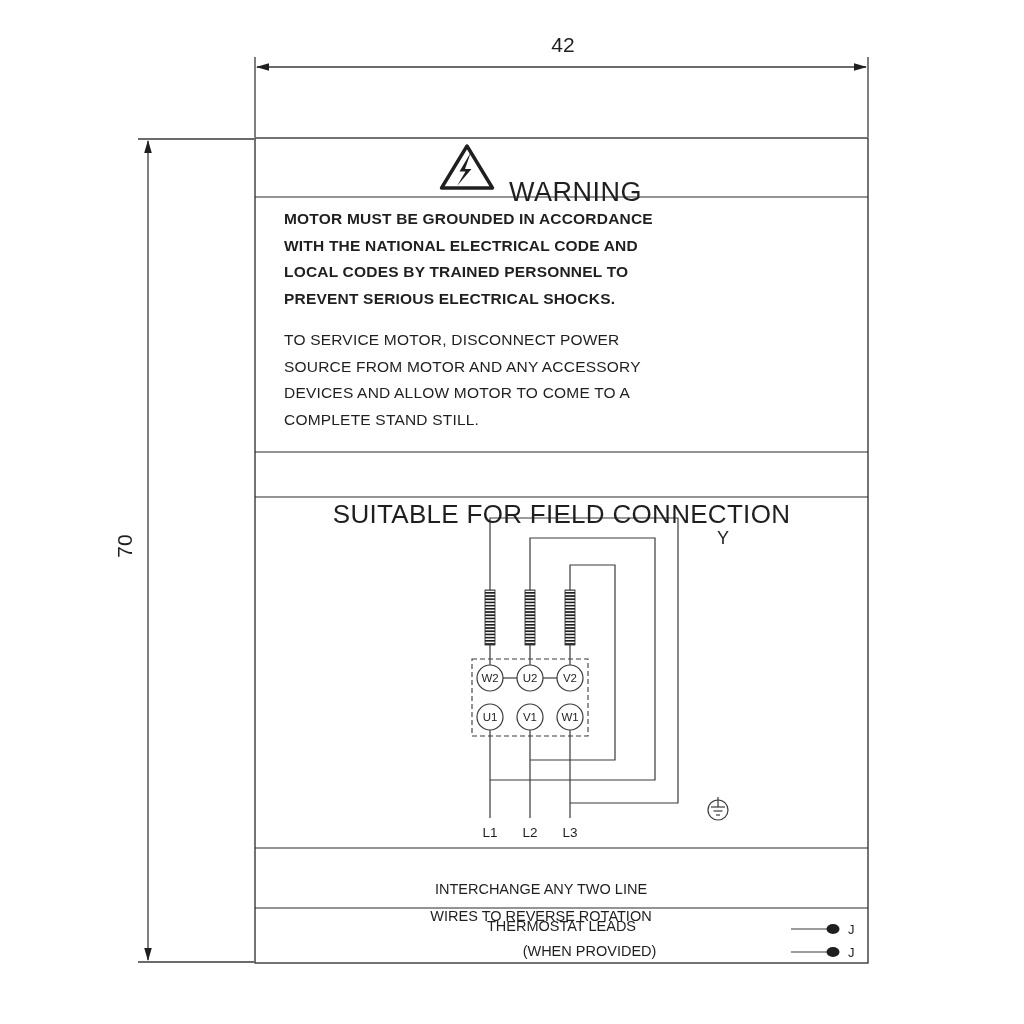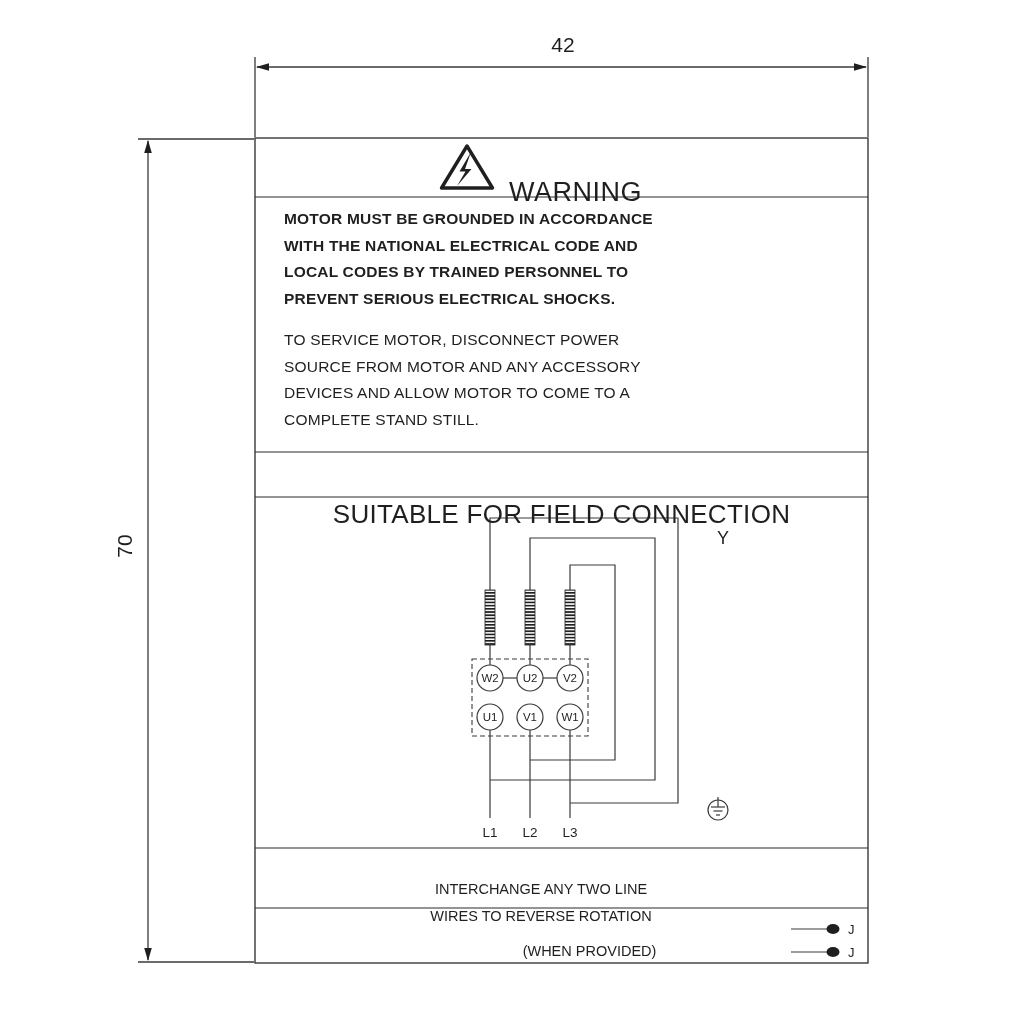--- a/index.html
+++ b/index.html
@@ -160,15 +160,16 @@
   <div class="abs para" style="left:284px; top:327px; width:420px;">TO SERVICE MOTOR, DISCONNECT POWER
 SOURCE FROM MOTOR AND ANY ACCESSORY
 DEVICES AND ALLOW MOTOR TO COME TO A
 COMPLETE STAND STILL.</div>
 
   <div class="abs center-block conn-title" style="left:255px; top:460px; width:613px;margin-top:39px;">SUITABLE FOR FIELD CONNECTION</div>
 
   <div class="abs center-block note" style="left:255px; top:856px; width:572px;margin-top:20px;">INTERCHANGE ANY TWO LINE
 WIRES TO REVERSE ROTATION</div>
 
+  <div class="abs center-block thermo" style="left:255px; top:918px; width:613px;">THERMOSTAT LEADS</div>
   <div class="abs center-block thermo" style="left:255px; top:943px; width:613px;margin-left:28px;">(WHEN PROVIDED)</div>
 
 </div>
 
 </body></html>

